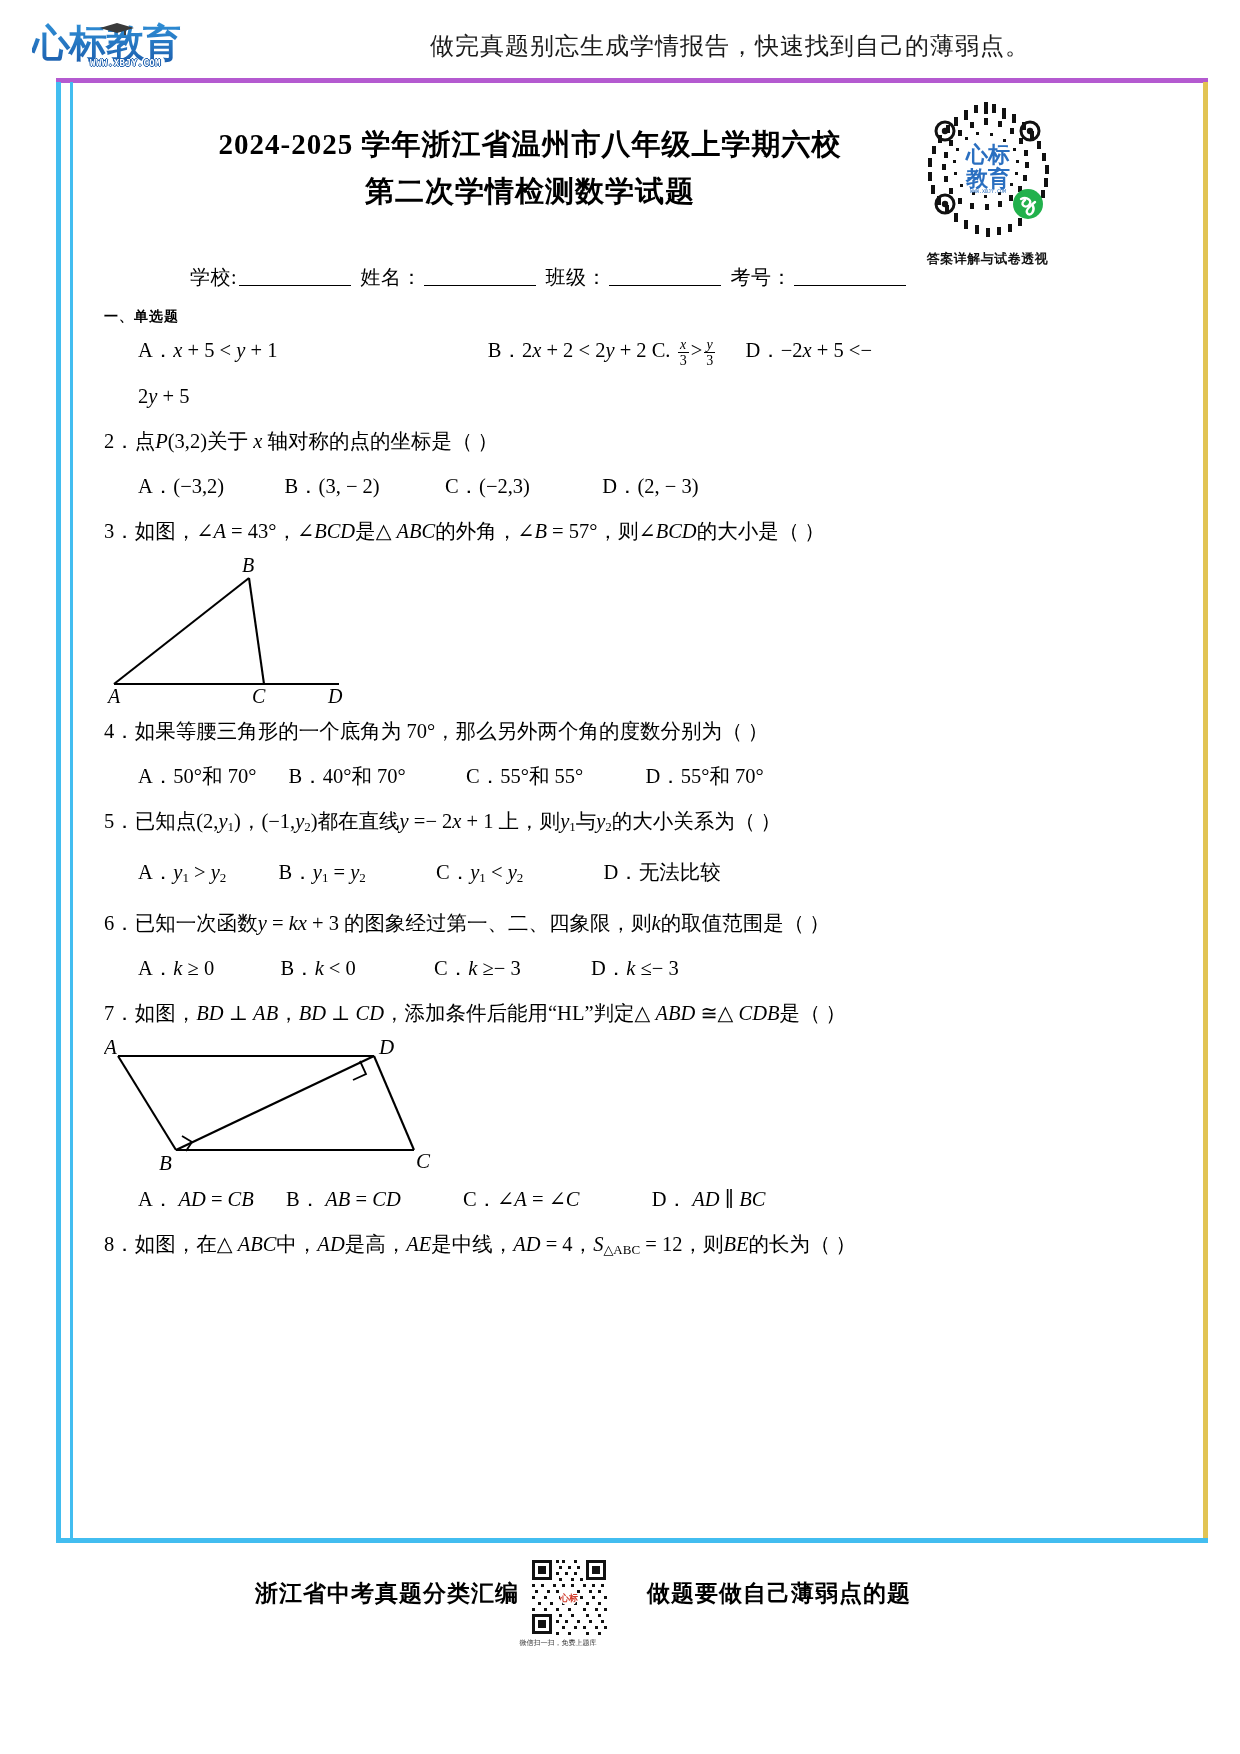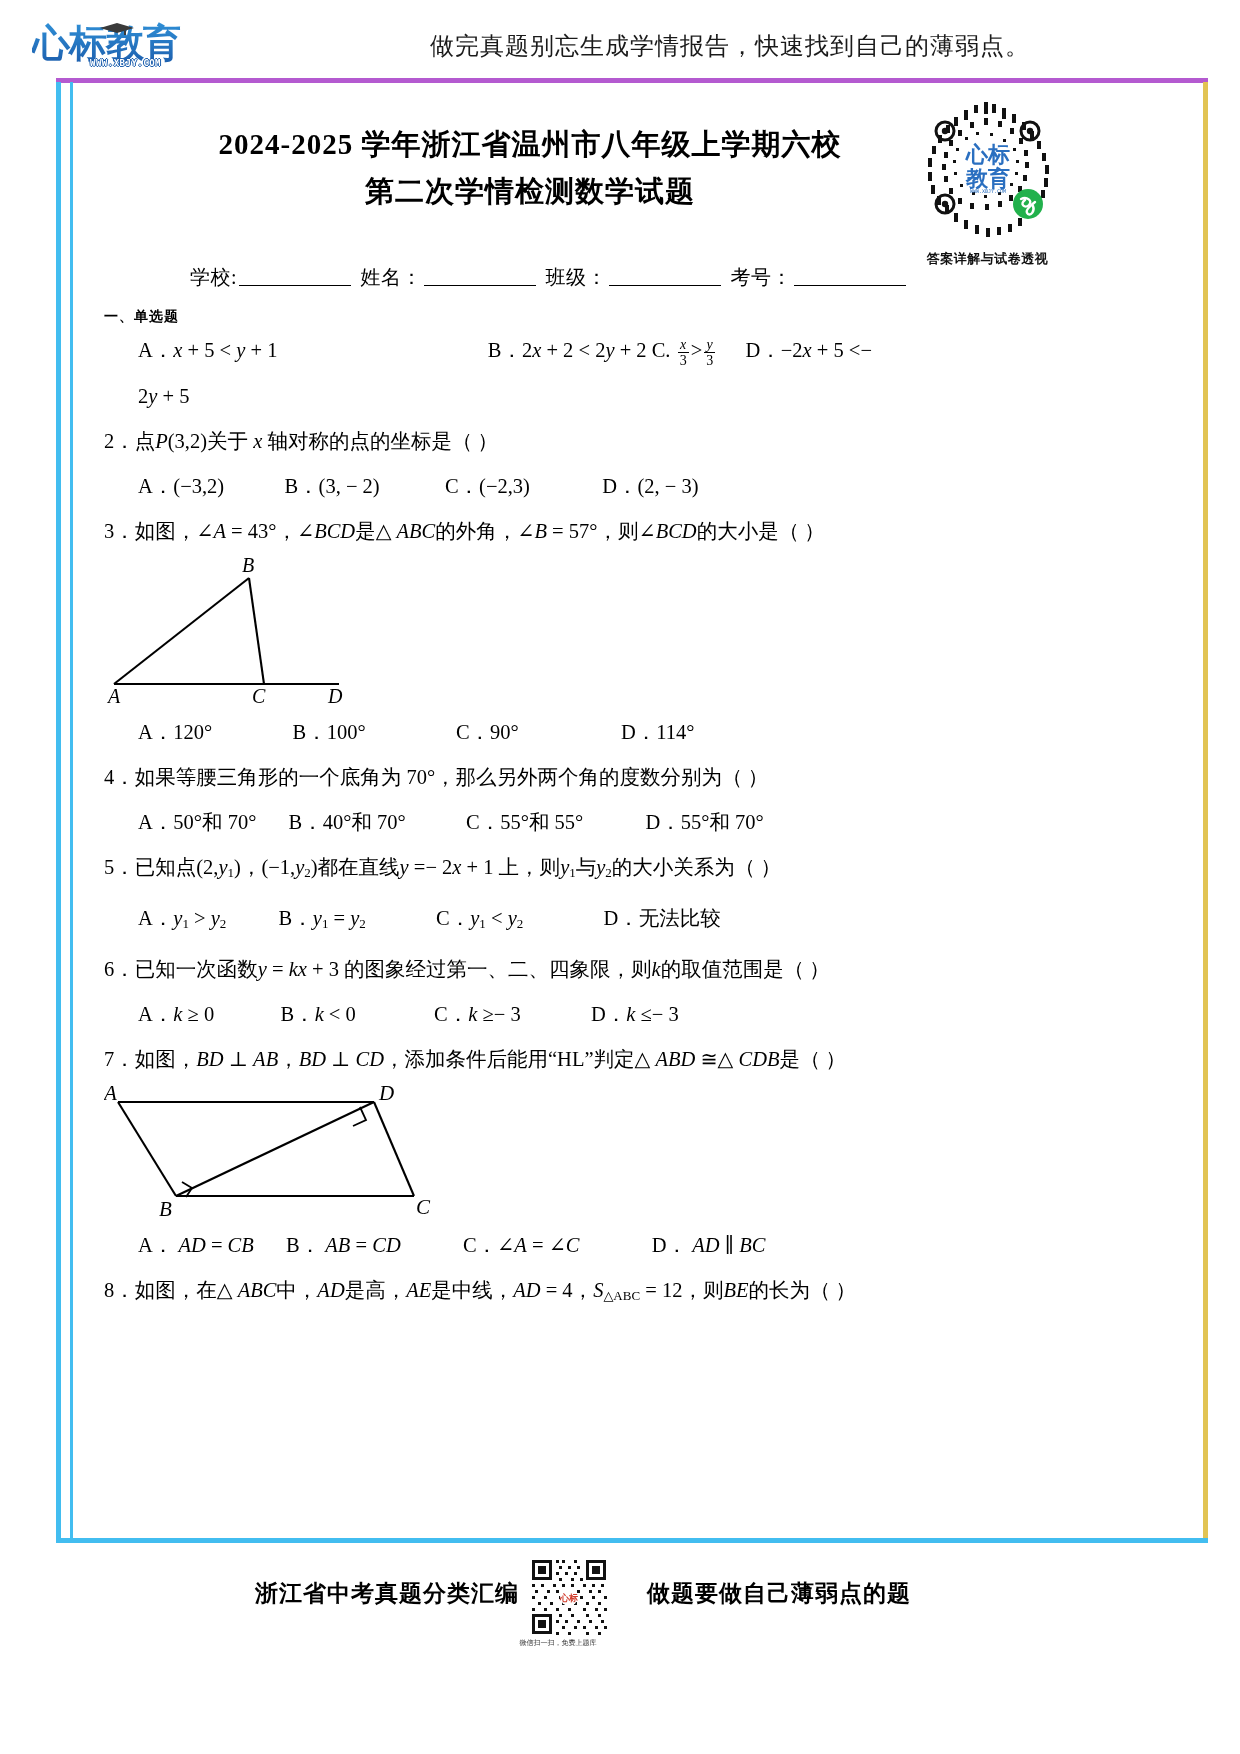--- a/index.html
+++ b/index.html
@@ -422,29 +422,20 @@
       <line x1="10" y1="128" x2="145" y2="22" stroke="#000" stroke-width="2.1"></line>
       <line x1="145" y1="22" x2="160" y2="128" stroke="#000" stroke-width="2.1"></line>
       <line x1="10" y1="128" x2="235" y2="128" stroke="#000" stroke-width="2.1"></line>
       <text x="138" y="16" class="fig-label" font-family="Liberation Serif, serif" font-style="italic" font-size="21">B</text>
       <text x="4" y="147" class="fig-label" font-family="Liberation Serif, serif" font-style="italic" font-size="21">A</text>
       <text x="148" y="147" class="fig-label" font-family="Liberation Serif, serif" font-style="italic" font-size="21">C</text>
       <text x="224" y="147" class="fig-label" font-family="Liberation Serif, serif" font-style="italic" font-size="21">D</text>
     </svg>
   </div>
 
-  <div class="opts" style="margin-left:34px">
-    <span class="opt">A．120°</span>
-    <span style="display:inline-block;width:70px"></span>
-    <span class="opt">B．100°</span>
-    <span style="display:inline-block;width:80px"></span>
-    <span class="opt">C．90°</span>
-    <span style="display:inline-block;width:92px"></span>
-    <span class="opt">D．114°</span>
-  </div>
 
   <div class="q">
     <span>4．</span><span>如果等腰三角形的一个底角为 70°，那么另外两个角的度数分别为（ ）</span>
   </div>
   <div class="opts">
     <span class="opt">A．50°和 70°</span>
     <span style="display:inline-block;width:22px"></span>
     <span class="opt">B．40°和 70°</span>
     <span style="display:inline-block;width:50px"></span>
     <span class="opt">C．55°和 55°</span>

